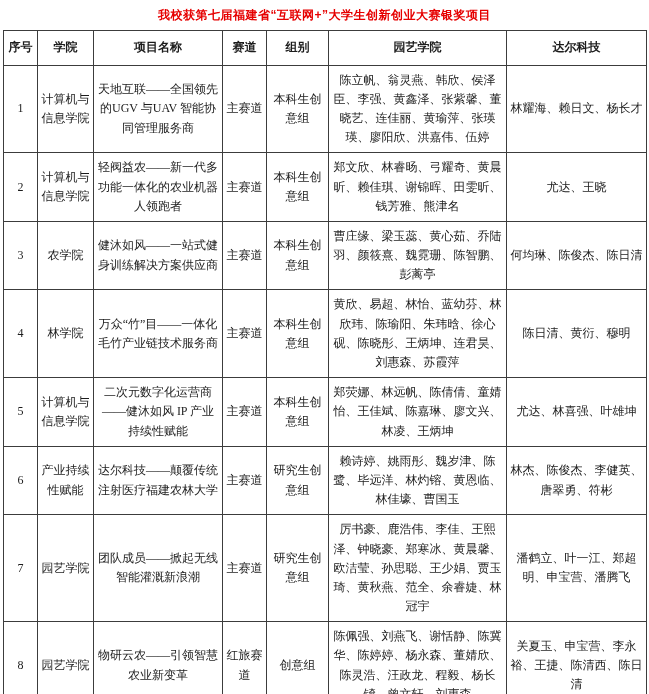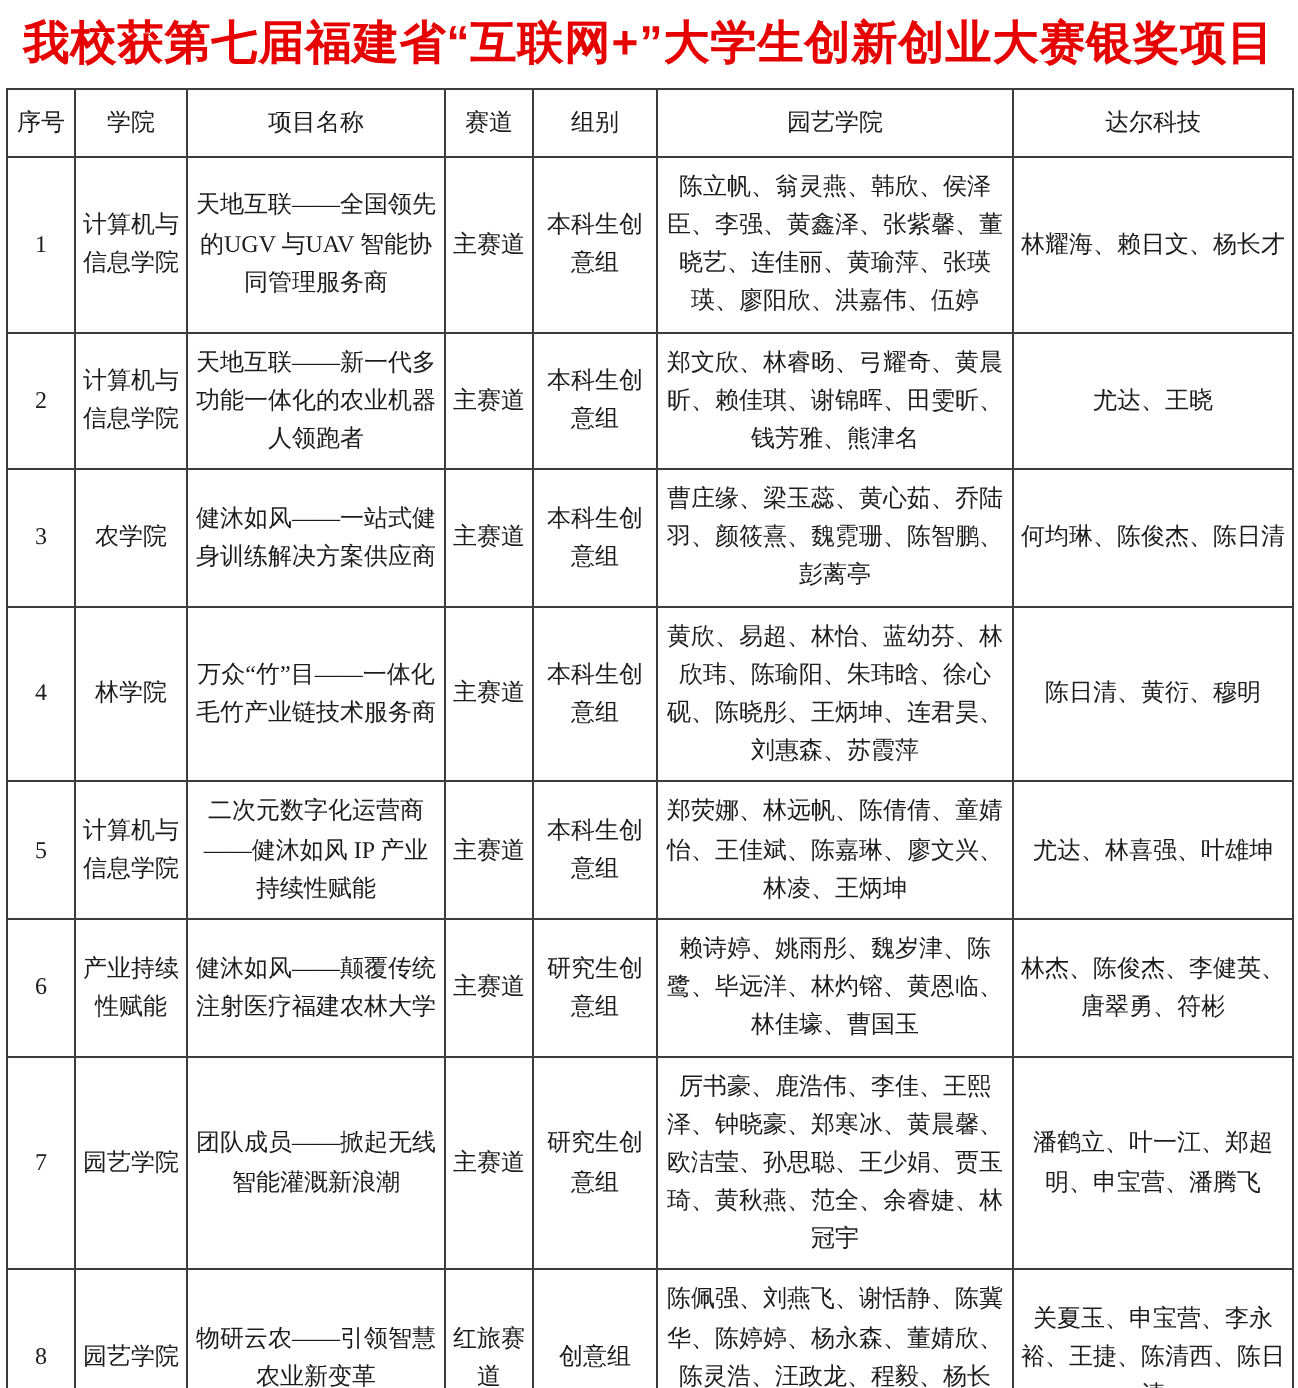--- a/index.html
+++ b/index.html
@@ -16,21 +16,21 @@
   .page {
     width: 649px;
     height: 694px;
     box-sizing: border-box;
     padding: 6px 3px 2px 3px;
     overflow: hidden;
   }
   .title {
     font-family: "Liberation Sans", sans-serif;
     font-weight: bold;
-    font-size: 23px;
+    font-size: 12px;
     color: #e60000;
     text-align: center;
     letter-spacing: 0.5px;
     margin: 2px 0 8px 0;
     line-height: 1.2;
   }
   table.award-table {
     width: 643px;
     border-collapse: collapse;
     table-layout: fixed;
@@ -39,21 +39,21 @@
   }
   .award-table th, .award-table td {
     border: 1px solid #3c3c3c;
     text-align: center;
     vertical-align: middle;
     padding: 5px 2px;
     word-break: break-all;
     overflow: hidden;
   }
   .award-table th {
-    font-weight: normal;
+    font-weight: bold;
     font-size: 12px;
     padding: 7px 2px;
   }
   .award-table td.col-project { padding: 5px 3px; text-align: center; }
   .award-table td.col-members { padding: 5px 3px; }
   col.c-index    { width: 34px; }
   col.c-college  { width: 56px; }
   col.c-project  { width: 129px; }
   col.c-track    { width: 44px; }
   col.c-group    { width: 62px; }
@@ -94,21 +94,21 @@
     <td class="col-project">天地互联——全国领先的UGV 与UAV 智能协同管理服务商</td>
     <td class="col-track">主赛道</td>
     <td class="col-group">本科生创意组</td>
     <td class="col-members">陈立帆、翁灵燕、韩欣、侯泽臣、李强、黄鑫泽、张紫馨、董晓艺、连佳丽、黄瑜萍、张瑛瑛、廖阳欣、洪嘉伟、伍婷</td>
     <td class="col-advisors">林耀海、赖日文、杨长才</td>
   </tr>
 
   <tr>
     <td class="col-index">2</td>
     <td class="col-college">计算机与信息学院</td>
-    <td class="col-project">天地互联——新一代多功能一体化的农业机器人领跑者</td>
+    <td class="col-project">轻阀益农——新一代多功能一体化的农业机器人领跑者</td>
     <td class="col-track">主赛道</td>
     <td class="col-group">本科生创意组</td>
     <td class="col-members">郑文欣、林睿旸、弓耀奇、黄晨昕、赖佳琪、谢锦晖、田雯昕、钱芳雅、熊津名</td>
     <td class="col-advisors">尤达、王晓</td>
   </tr>
 
   <tr>
     <td class="col-index">3</td>
     <td class="col-college">农学院</td>
     <td class="col-project">健沐如风——一站式健身训练解决方案供应商</td>
@@ -134,21 +134,21 @@
     <td class="col-project">二次元数字化运营商——健沐如风 IP 产业持续性赋能</td>
     <td class="col-track">主赛道</td>
     <td class="col-group">本科生创意组</td>
     <td class="col-members">郑荧娜、林远帆、陈倩倩、童婧怡、王佳斌、陈嘉琳、廖文兴、林凌、王炳坤</td>
     <td class="col-advisors">尤达、林喜强、叶雄坤</td>
   </tr>
 
   <tr>
     <td class="col-index">6</td>
     <td class="col-college">产业持续性赋能</td>
-    <td class="col-project">健沐如风——颠覆传统注射医疗福建农林大学</td>
+    <td class="col-project">达尔科技——颠覆传统注射医疗福建农林大学</td>
     <td class="col-track">主赛道</td>
     <td class="col-group">研究生创意组</td>
     <td class="col-members">赖诗婷、姚雨彤、魏岁津、陈鹭、毕远洋、林灼镕、黄恩临、林佳壕、曹国玉</td>
     <td class="col-advisors">林杰、陈俊杰、李健英、唐翠勇、符彬</td>
   </tr>
 
   <tr>
     <td class="col-index">7</td>
     <td class="col-college">园艺学院</td>
     <td class="col-project">团队成员——掀起无线智能灌溉新浪潮</td>

